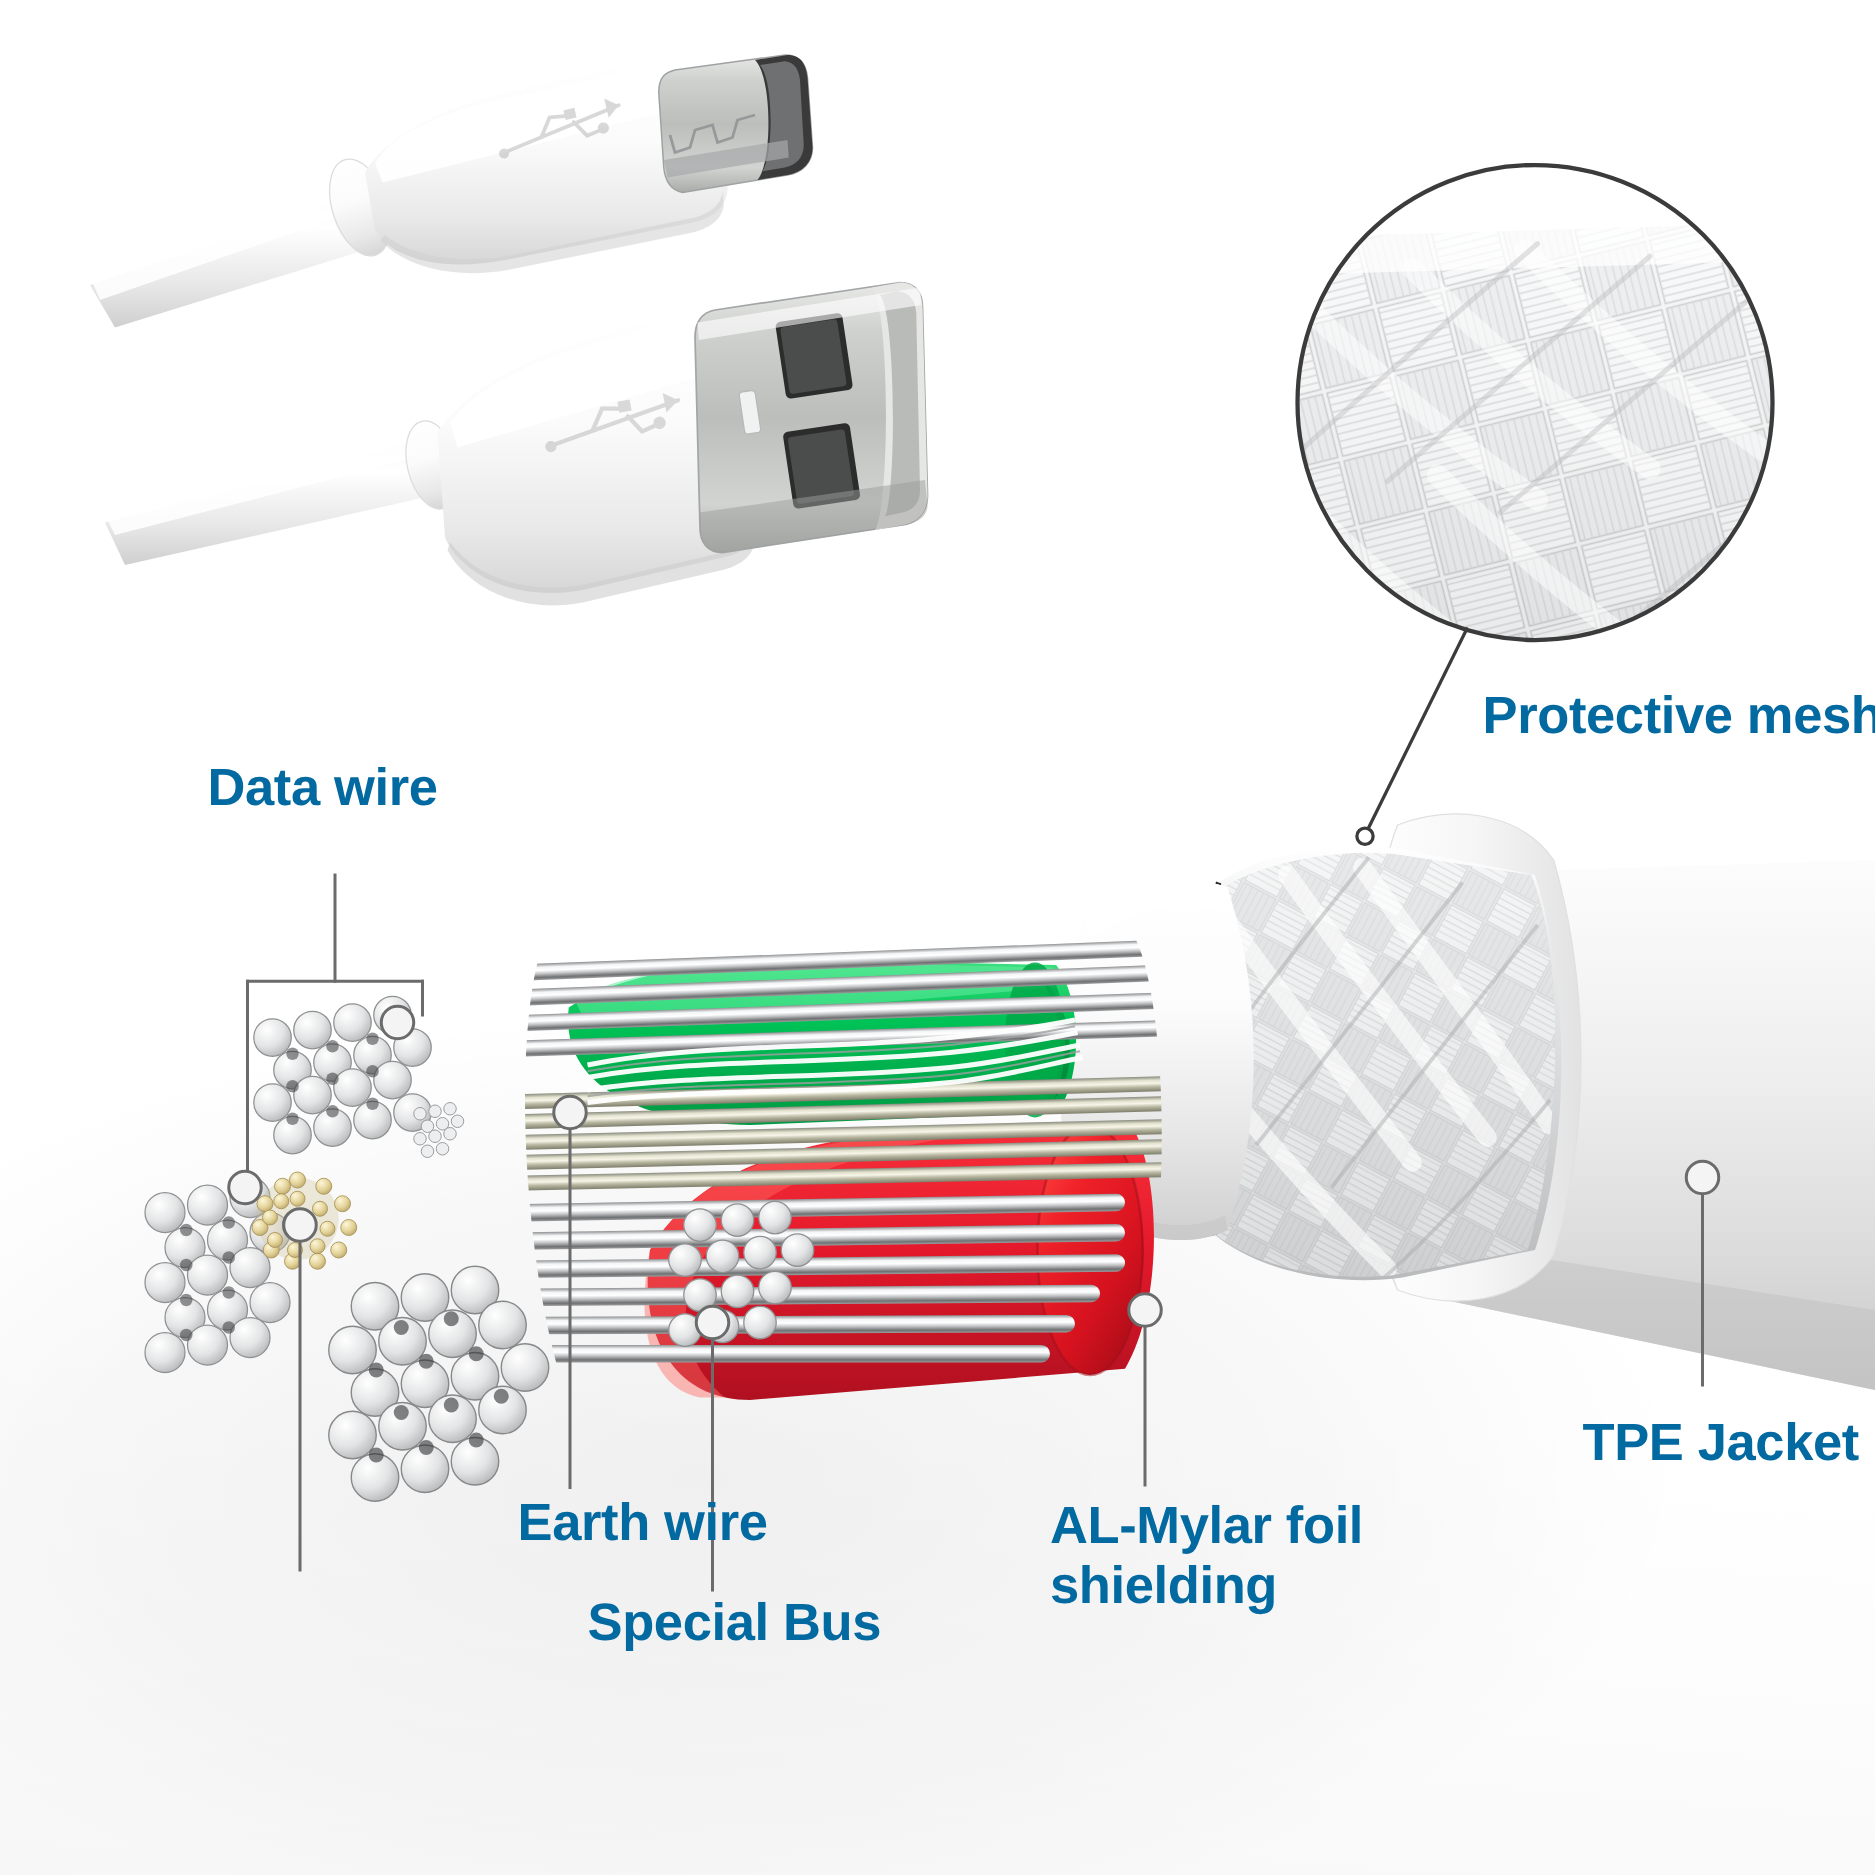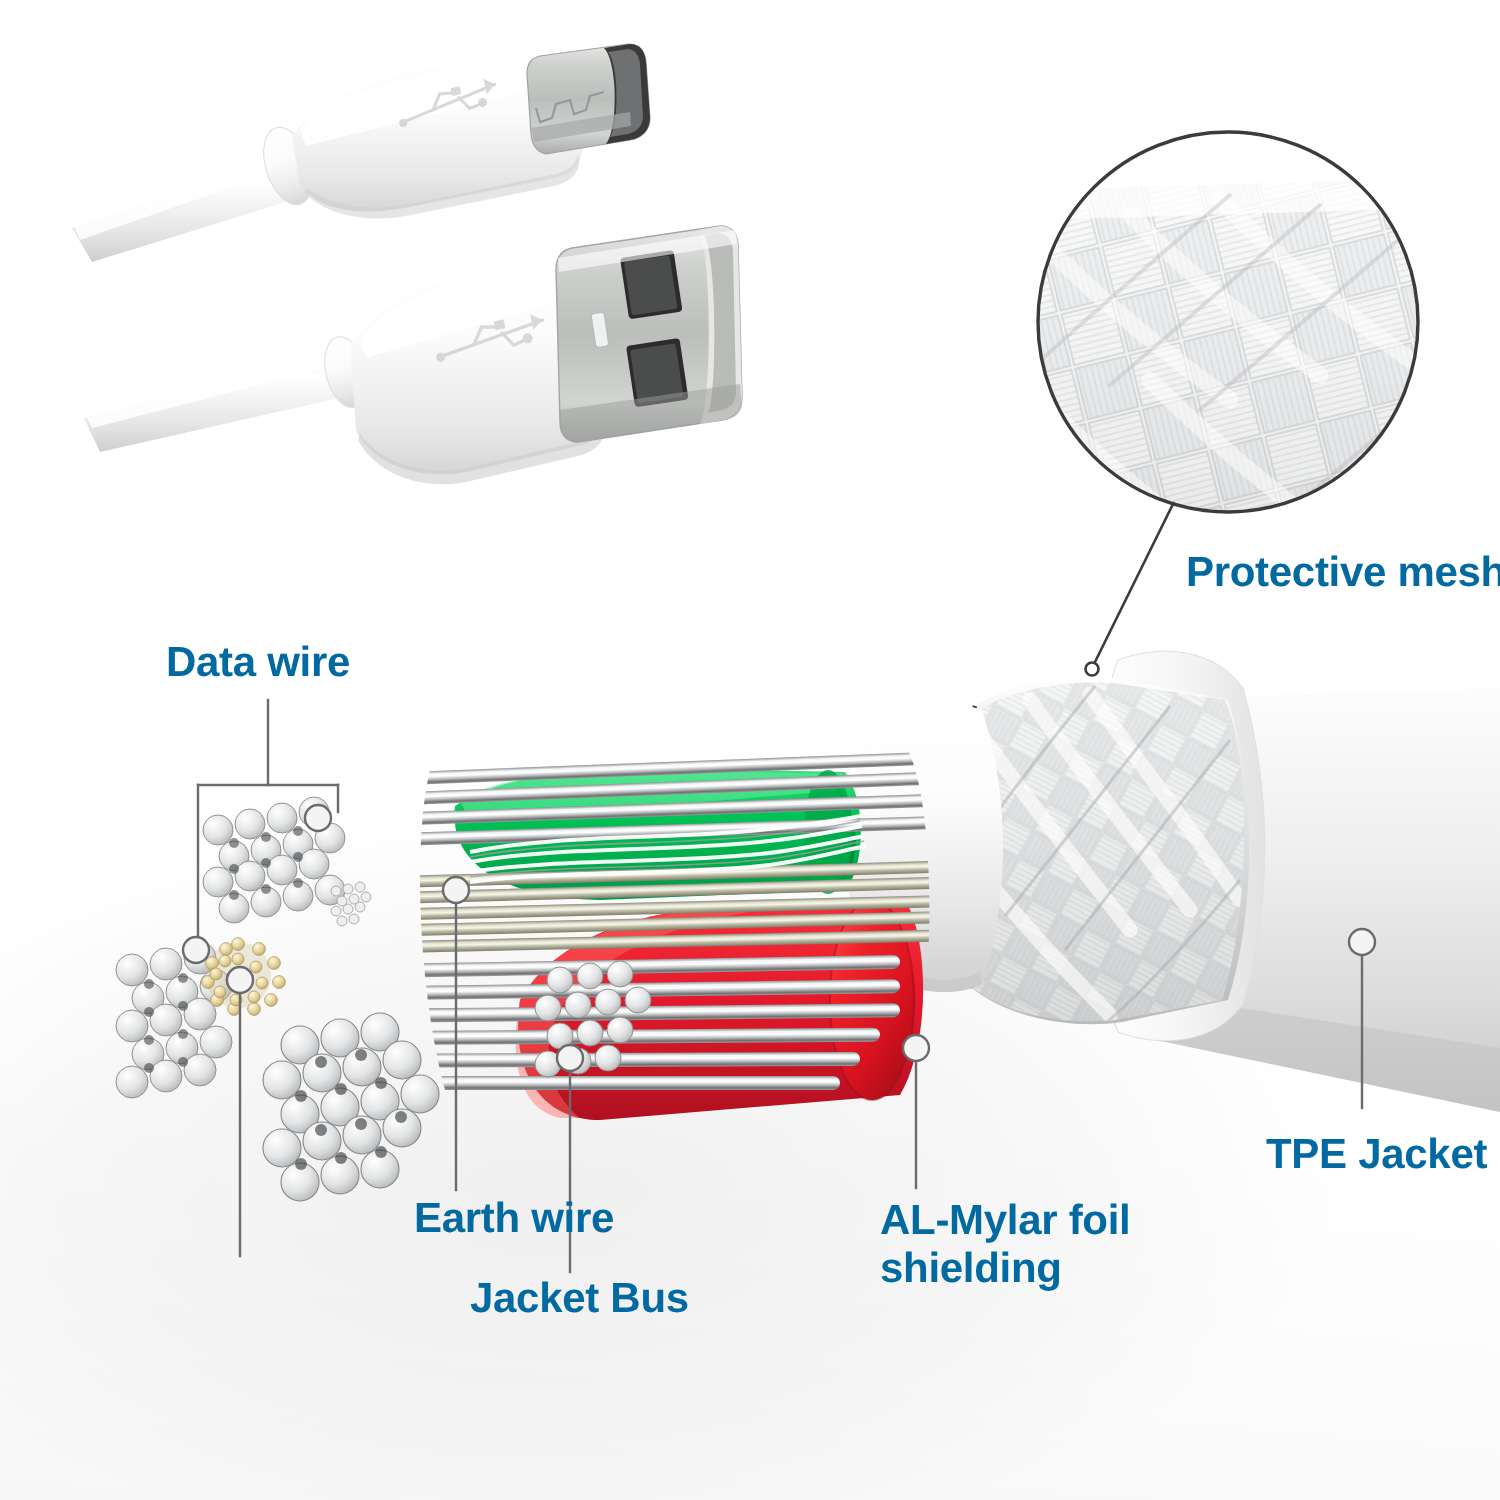--- a/index.html
+++ b/index.html
@@ -547,27 +547,27 @@
       <circle cx="318" cy="818" r="13"></circle>
       <circle cx="196" cy="950" r="13"></circle>
       <circle cx="240" cy="980" r="13"></circle>
       <circle cx="456" cy="890" r="13"></circle>
       <circle cx="570" cy="1058" r="13"></circle>
       <circle cx="916" cy="1048" r="13"></circle>
       <circle cx="1362" cy="942" r="13"></circle>
     </g>
   </svg>
 
-  <div class="lbl" style="left:166px;top:638px;">Data wire</div>
+  <div class="lbl" style="left:166px;top:606px;">Data wire</div>
 
 
   <div class="lbl" style="left:366px;top:1194px;margin-left:48px;">Earth wire</div>
 
-  <div class="lbl" style="left:470px;top:1274px;">Jacket Bus</div>
-
-  <div class="lbl two" style="left:880px;top:1196px;">AL-Mylar foil
+  <div class="lbl" style="left:470px;top:1274px;">Special Bus</div>
+
+  <div class="lbl two" style="left:840px;top:1196px;">AL-Mylar foil
 shielding</div>
 
   <div class="lbl" style="left:1266px;top:1130px;text-align:right;">TPE Jacket</div>
 
   <div class="lbl" style="left:1186px;top:548px;">Protective mesh</div>
 
 </div>
 
 </body></html>

